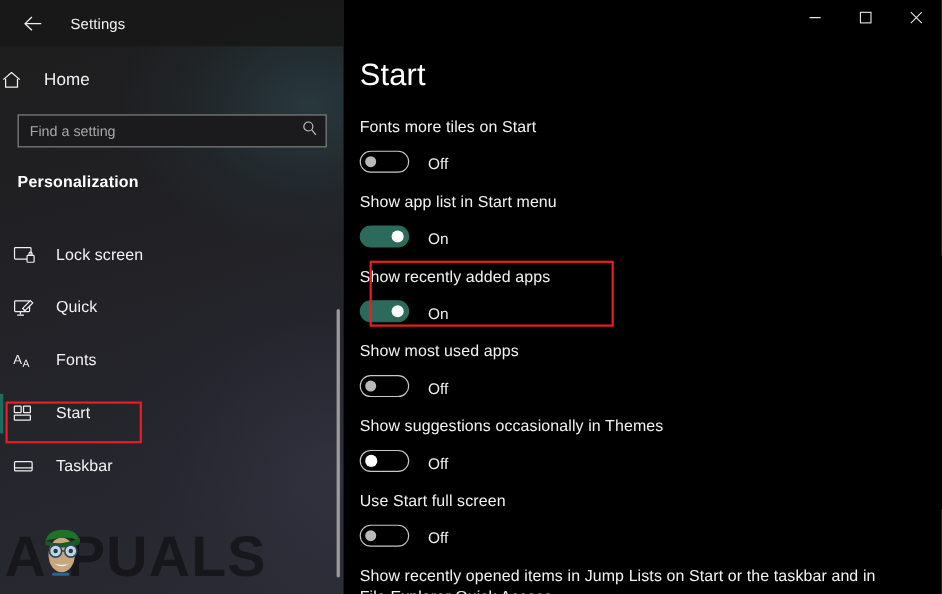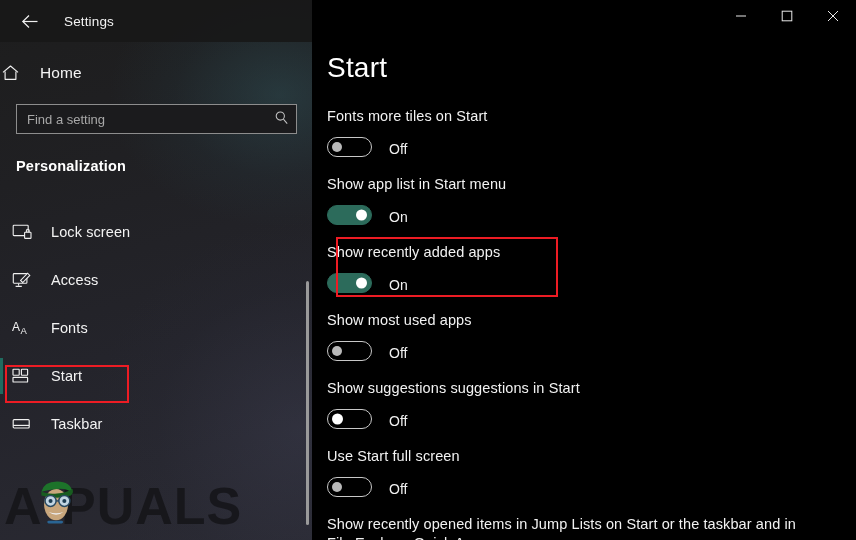--- a/index.html
+++ b/index.html
@@ -282,21 +282,21 @@
 
       <div class="side-row nav-item">
         <span class="ic">
           <svg width="21" height="19" viewBox="0 0 21 19" fill="none">
             <rect x="1.3" y="2.6" width="13.6" height="9.6" rx="0.8" stroke="#f0f0f0" stroke-width="1.1" fill="none"></rect>
             <path d="M6.6 12.4 V14.6 M3.6 15.4 H9.8" stroke="#f0f0f0" stroke-width="1.1"></path>
             <path d="M8.6 9.4 L15.6 2.2 L17.8 4.4 L10.7 11.5 Z" stroke="#f0f0f0" stroke-width="1.05" fill="#232329"></path>
             <path d="M8.6 9.4 L10.7 11.5" stroke="#f0f0f0" stroke-width="1"></path>
           </svg>
         </span>
-        <span class="lbl">Access</span>
+        <span class="lbl">Quick</span>
       </div>
 
       <div class="side-row nav-item">
         <span class="ic">
           <svg width="23" height="18" viewBox="0 0 23 18" fill="none">
             <text x="0" y="12" font-family="Liberation Sans, sans-serif" font-size="12" fill="#f0f0f0">A</text>
             <text x="8.5" y="14.5" font-family="Liberation Sans, sans-serif" font-size="9.5" fill="#f0f0f0">A</text>
           </svg>
         </span>
         <span class="lbl">Fonts</span>
@@ -409,21 +409,21 @@
         <div class="setting-label">Show most used apps</div>
         <div class="toggle-row">
           <div class="toggle off">
               <span class="knob"></span>
             </div>
           <div class="toggle-state">Off</div>
         </div>
       </div>
 
       <div class="setting">
-        <div class="setting-label">Show suggestions suggestions in Start</div>
+        <div class="setting-label">Show suggestions occasionally in Themes</div>
         <div class="toggle-row">
           <div class="toggle off hover">
               <span class="knob"></span>
             </div>
           <div class="toggle-state">Off</div>
         </div>
       </div>
 
       <div class="setting">
         <div class="setting-label">Use Start full screen</div>

